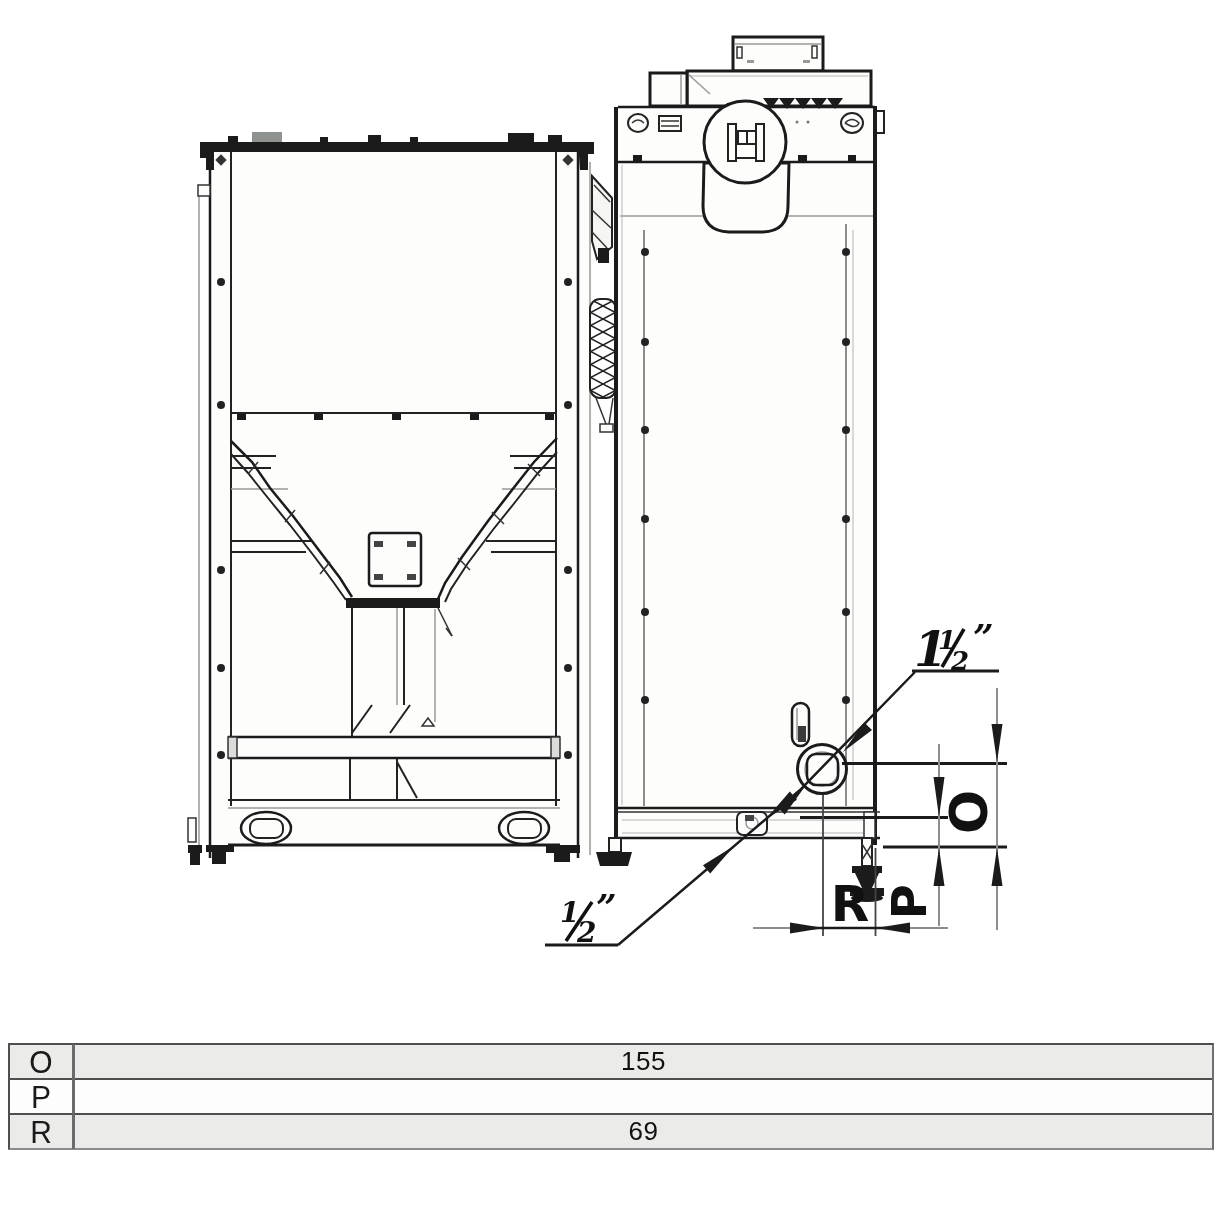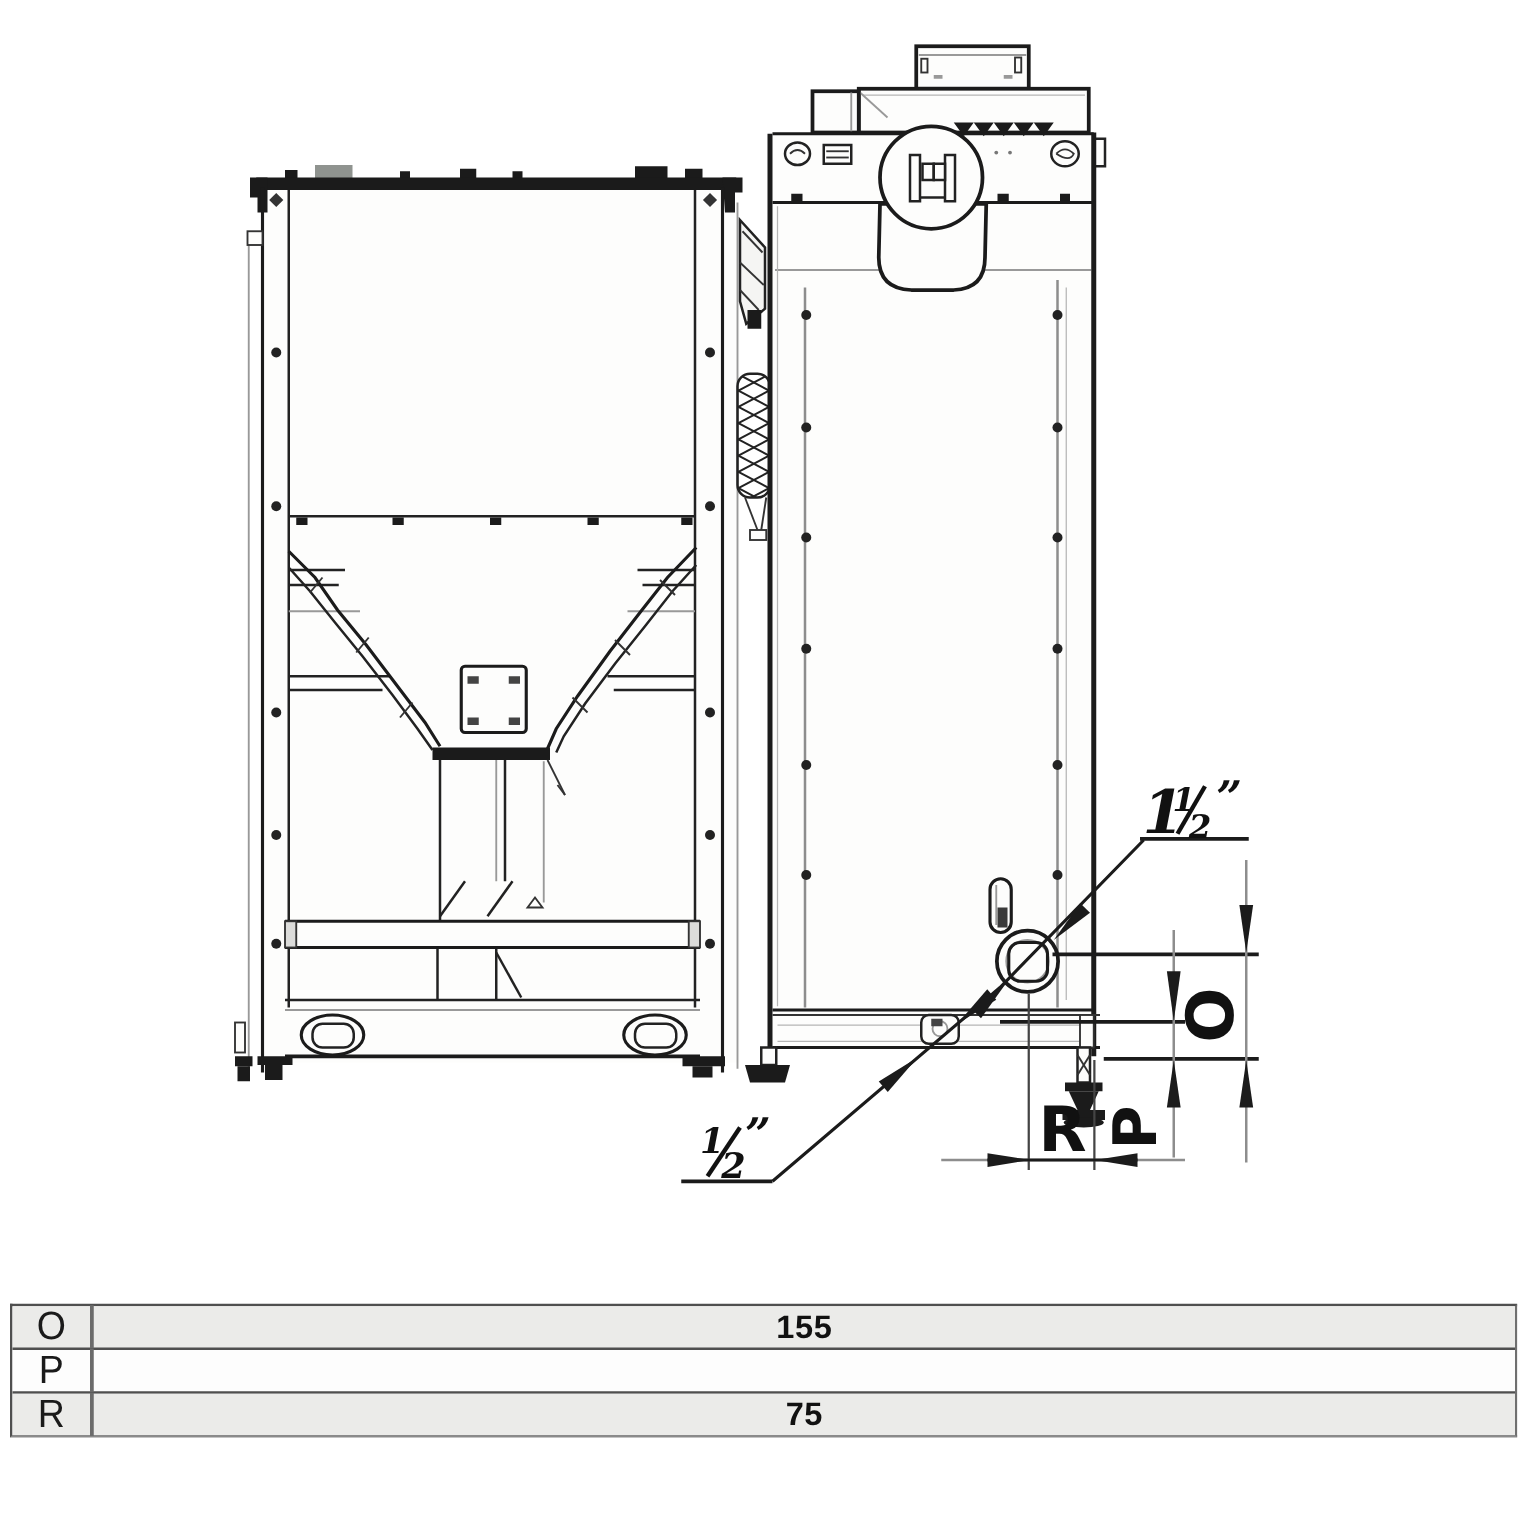--- a/index.html
+++ b/index.html
@@ -28,21 +28,21 @@
              border-right:2px solid #6f6f6f;border-bottom:2px solid #8a8a8a;}
   .dim-row{display:flex;height:33px;border-bottom:2px solid #4f4f4f;align-items:center;}
   .dim-row:last-child{border-bottom:none;}
   .dim-row.alt{background:#ebebe9;}
   .dim-row.plain{background:#fdfdfd;}
   .dim-cell-label{flex:0 0 62px;border-right:3px solid #6b6b6b;height:100%;
                   display:flex;align-items:center;justify-content:center;
                   font-family:"Liberation Sans",sans-serif;font-weight:300;
                   font-size:30px;color:#1a1a1a;transform:scaleY(1.05);}
   .dim-cell-value{flex:1;display:flex;align-items:center;justify-content:center;
-                  font-family:"Liberation Sans",sans-serif;font-weight:700;
+                  font-family:"Liberation Sans",sans-serif;font-weight:400;
                   font-size:26px;color:#111;letter-spacing:.5px;}
 </style>
 </head>
 <body>
 
 <div id="stage">
 
 <svg id="drawing" width="1214" height="1040" viewBox="0 0 1214 1040">
 
   <g>
@@ -386,17 +386,17 @@
   <div class="dim-table">
     <div class="dim-row alt">
       <div class="dim-cell-label">O</div>
       <div class="dim-cell-value">155</div>
     </div>
     <div class="dim-row plain">
       <div class="dim-cell-label">P</div>
     </div>
     <div class="dim-row alt">
       <div class="dim-cell-label">R</div>
-      <div class="dim-cell-value">75</div>
+      <div class="dim-cell-value">69</div>
     </div>
   </div>
 
 </div>
 
 </body></html>

